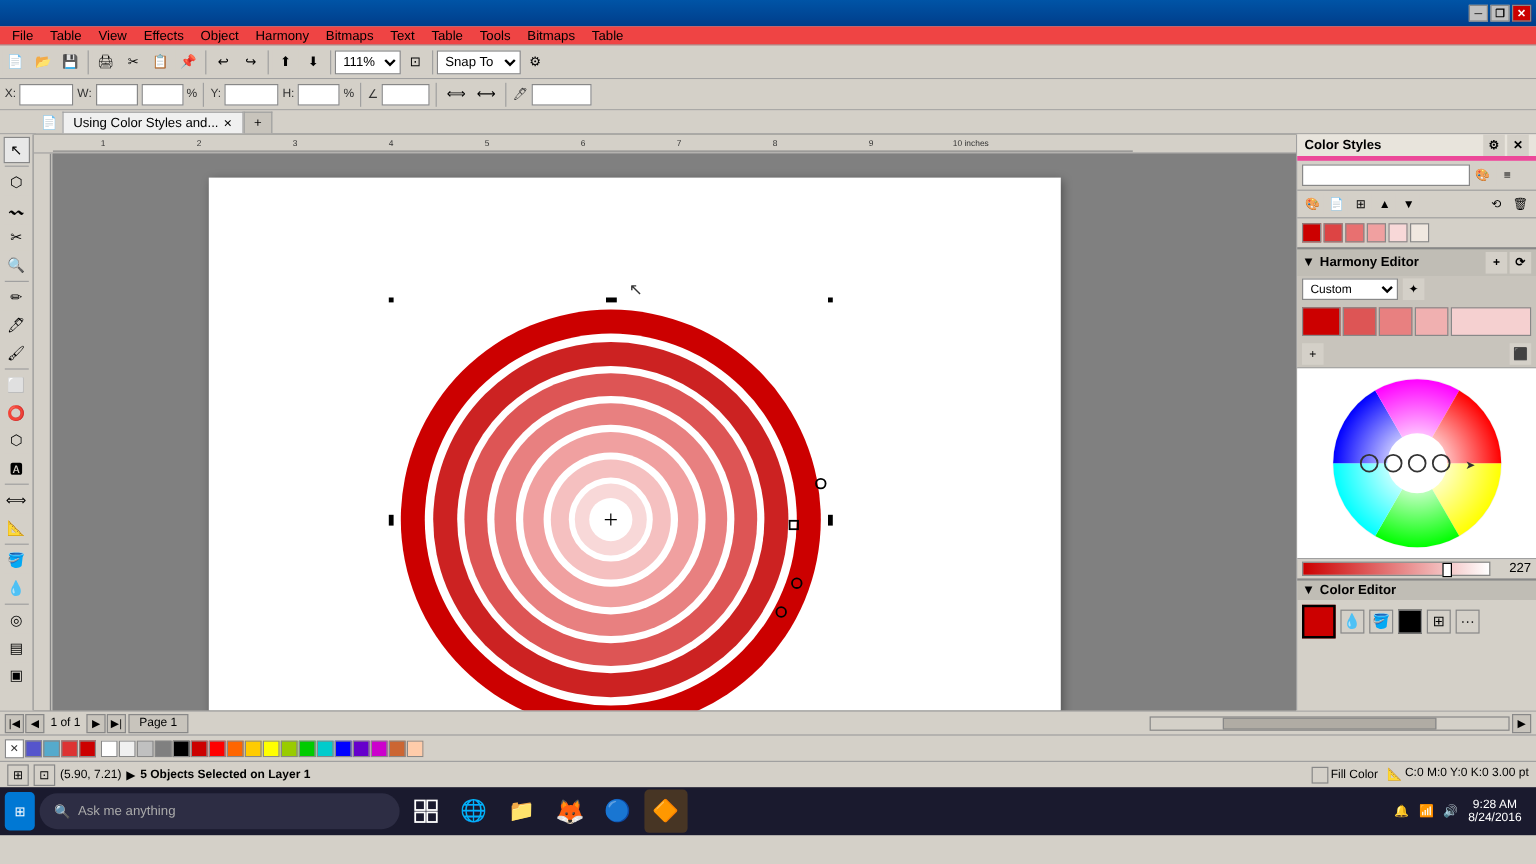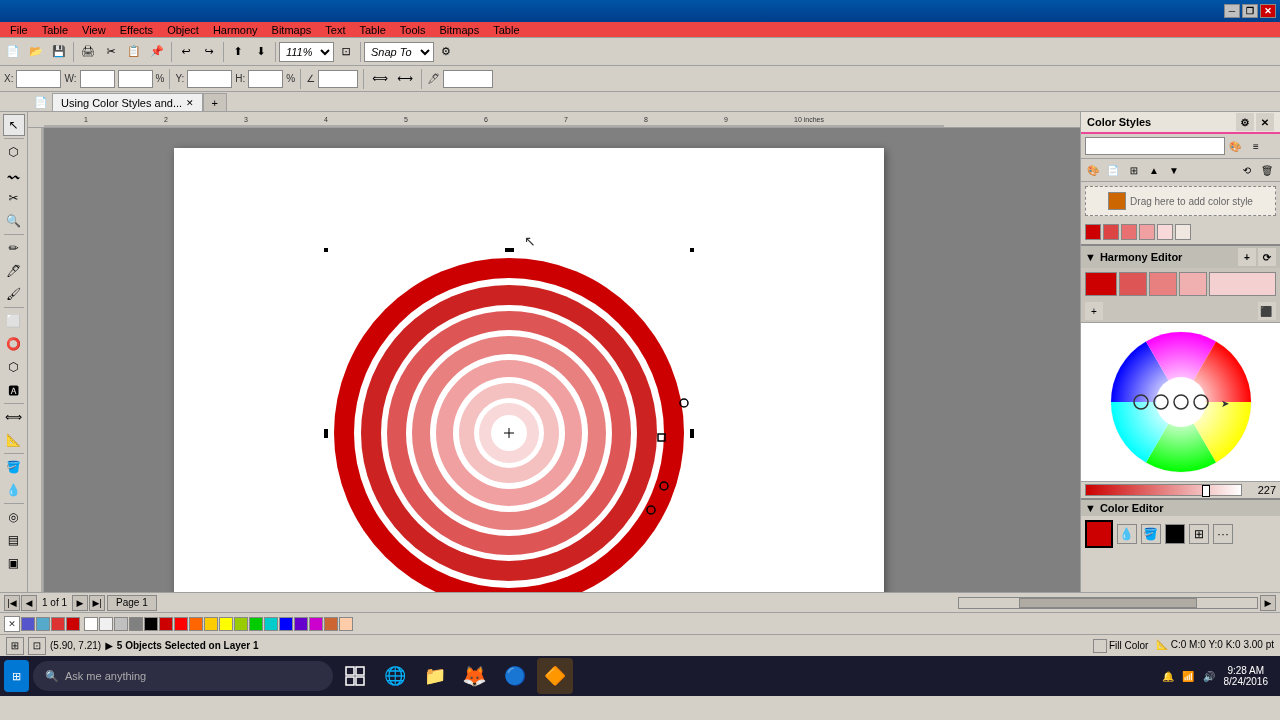--- a/index.html
+++ b/index.html
@@ -60,21 +60,20 @@
       display: flex; align-items: center; justify-content: center;
       cursor: pointer; font-size: 11px;
     }
     .tb-sep { width: 1px; height: 20px; background: #a0a0a0; margin: 0 2px; }
     .tb-combo {
       height: 20px;
       background: white;
       border: 1px solid #888;
       font-size: 11px;
       padding: 0 2px;
-      font-style: italic;
     }
 
     
     .prop-bar {
       height: 26px;
       background: #d4d0c8;
       display: flex;
       align-items: center;
       border-bottom: 1px solid #a0a0a0;
       padding: 0 4px;
@@ -182,21 +181,21 @@
       width: 200px;
       background: #d4d0c8;
       border-left: 1px solid #a0a0a0;
       display: flex;
       flex-direction: column;
       font-size: 11px;
     }
     .panel-header {
       height: 22px;
       background: #e8e4dc;
-      border-bottom: 2px solid #ec4899;
+      border-bottom: 4px solid #ec4899;
       display: flex;
       align-items: center;
       justify-content: space-between;
       padding: 0 6px;
       font-weight: bold;
       font-size: 11px;
     }
     .color-styles-input {
       width: 140px;
       height: 18px;
@@ -674,24 +673,20 @@
       <div class="panel-icon-btn">🎨</div>
       <div class="panel-icon-btn">📄</div>
       <div class="panel-icon-btn">⊞</div>
       <div class="panel-icon-btn">▲</div>
       <div class="panel-icon-btn">▼</div>
       <div style="margin-left:auto;"></div>
       <div class="panel-icon-btn">⟲</div>
       <div class="panel-icon-btn">🗑</div>
     </div>
 
-    <div class="color-drag-area">
-      <div style="width:18px;height:18px;background:#cc6600;border:1px solid #888;"></div>
-      <span>Drag here to add color style</span>
-    </div>
 
     <div class="color-swatch-row">
       <div class="color-swatch" style="background:#cc0000;"></div>
       <div class="color-swatch" style="background:#dd4444;"></div>
       <div class="color-swatch" style="background:#e87070;"></div>
       <div class="color-swatch" style="background:#f0a0a0;"></div>
       <div class="color-swatch" style="background:#f8d8d8;"></div>
       <div class="color-swatch" style="background:#f0e8e0;"></div>
     </div>
 
@@ -700,20 +695,28 @@
         <span style="display:flex;align-items:center;gap:4px;">
           <span>▼</span>
           <span>Harmony Editor</span>
         </span>
         <div style="display:flex;gap:2px;">
           <div class="panel-icon-btn">+</div>
           <div class="panel-icon-btn">⟳</div>
         </div>
       </div>
 
+      <div style="display:flex;align-items:center;padding:2px 4px;gap:4px;">
+        <select class="harmony-combo">
+          <option>Custom</option>
+          <option>Complementary</option>
+          <option>Triadic</option>
+        </select>
+        <div class="panel-icon-btn">✦</div>
+      </div>
 
       <div class="harmony-swatches">
         <div class="harmony-swatch" style="background:#cc0000;width:32px;"></div>
         <div class="harmony-swatch" style="background:#dd5555;width:28px;"></div>
         <div class="harmony-swatch" style="background:#e88080;width:28px;"></div>
         <div class="harmony-swatch" style="background:#f0b0b0;width:28px;"></div>
         <div class="harmony-swatch" style="background:#f5d0d0;flex:1;"></div>
       </div>
 
       <div style="display:flex;align-items:center;padding:2px 4px;justify-content:space-between;">

